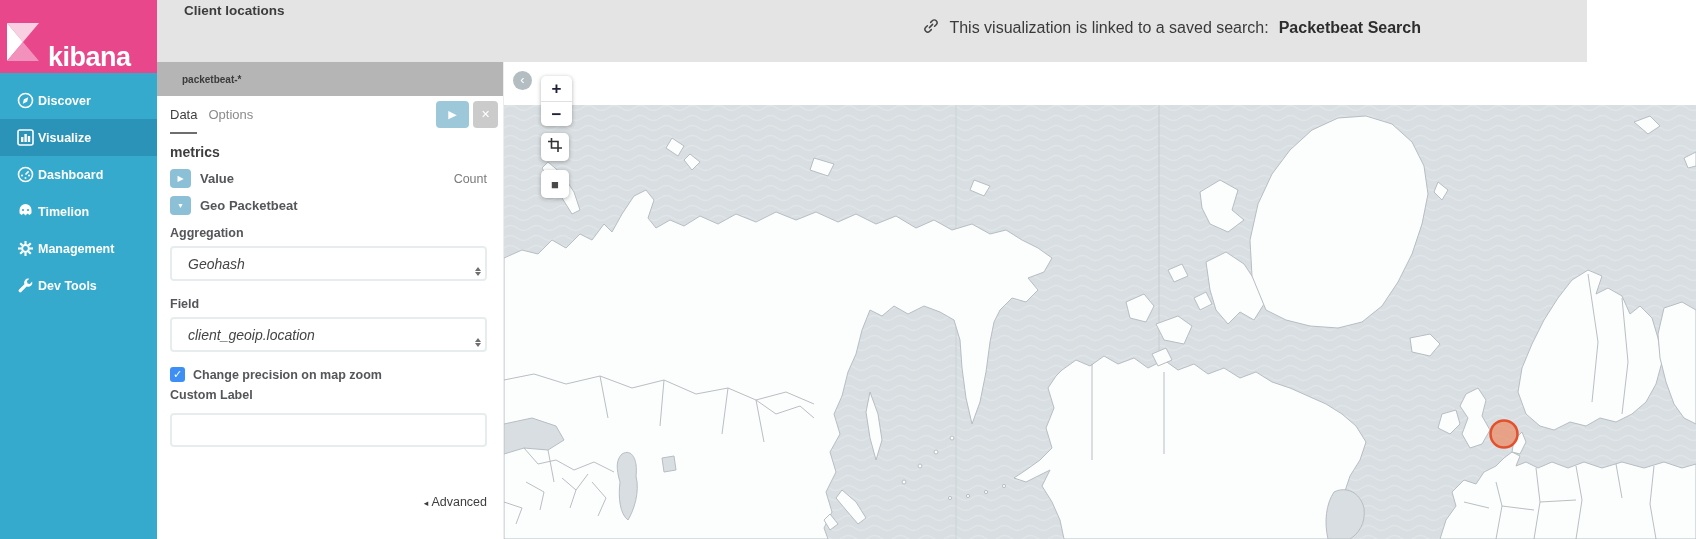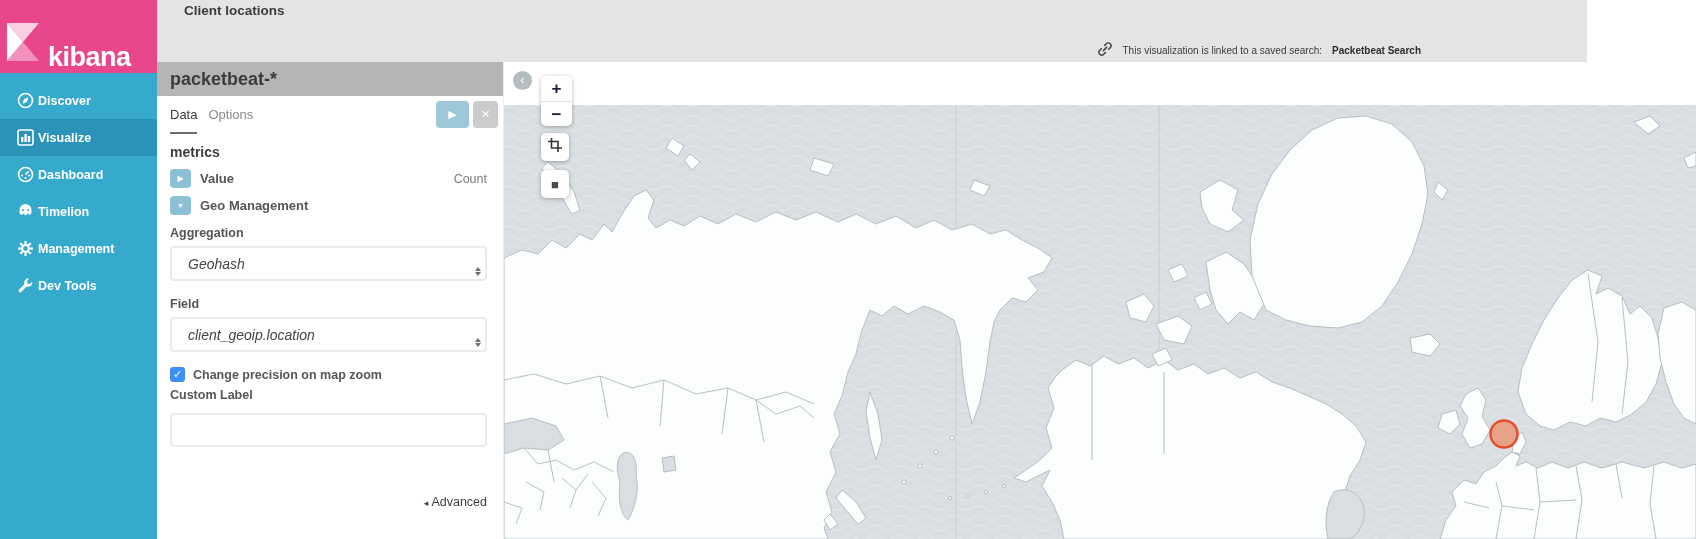--- a/index.html
+++ b/index.html
@@ -12,29 +12,29 @@
   .logo-text { color:#fff; font-size:27px; font-weight:600; letter-spacing:-0.5px; margin-left:2px; }
   .nav-list { padding-top:9px; }
   .nav-item { height:37px; display:flex; align-items:center; padding-left:16px; gap:4px;
     color:#fff; font-size:12.5px; font-weight:600; cursor:pointer; }
   .nav-item.active { background:#2a93b7; }
   .nav-icon { width:18px; height:18px; flex:0 0 18px; display:flex; align-items:center; justify-content:center; }
 
   
   .header { position:absolute; left:157px; top:0; width:1430px; height:62px; background:#e4e4e4; }
   .header-title { position:absolute; left:27px; top:3px; font-size:13.5px; font-weight:bold; color:#3c3c3c; }
-  .notice { position:absolute; right:166px; top:41px; display:flex; align-items:center; gap:10px;
-    font-size:10px; color:#3a3a3a; }
+  .notice { position:absolute; right:166px; top:18px; display:flex; align-items:center; gap:10px;
+    font-size:16px; color:#3a3a3a; }
   .notice b { color:#2d2d2d; }
 
   
   .panel { position:absolute; left:157px; top:62px; width:347px; height:477px; background:#fff;
     border-right:1px solid #ededed; z-index:4; }
-  .index-bar { height:34px; background:#b5b5b5; display:flex; align-items:center; padding-left:13px;
-    font-weight:bold; font-size:18px; color:#3b3b3b; }
+  .index-bar { height:34px; background:#b5b5b5; display:flex; align-items:center; padding-left:25px;
+    font-weight:bold; font-size:10px; color:#3b3b3b; }
   .tabs { position:relative; height:38px; display:flex; align-items:stretch; padding-left:13px; gap:11px; }
   .tab { font-size:13px; color:#8b8b8b; display:flex; align-items:center; border-bottom:2px solid transparent; cursor:pointer; }
   .tab.active { color:#3f3f3f; border-bottom-color:#6e6e6e; }
   .apply-btn { position:absolute; right:34px; top:5px; width:33px; height:27px; background:#9cc8da;
     border-radius:4px; color:#fff; font-size:11px; display:flex; align-items:center; justify-content:center; cursor:pointer; }
   .discard-btn { position:absolute; right:5px; top:5px; width:25px; height:27px; background:#cbcbcb;
     border-radius:4px; color:#fff; font-size:11px; display:flex; align-items:center; justify-content:center; cursor:pointer; }
   .panel-body { padding:7px 16px 0 13px; }
   .section-heading { font-size:14px; font-weight:bold; color:#3e3e3e; margin:3px 0 5px; }
   .agg-row { display:flex; align-items:center; gap:9px; height:27px; }
@@ -202,21 +202,21 @@
 
     <div class="agg-row">
       <span class="toggle-btn" style="font-size:8px;">▶</span>
       <span class="agg-row-label">Value</span>
       <span class="agg-row-value">Count</span>
     </div>
 
 
     <div class="agg-row">
       <span class="toggle-btn" style="font-size:7px;">▼</span>
-      <span class="agg-row-label">Geo Management</span>
+      <span class="agg-row-label">Geo Packetbeat</span>
     </div>
 
     <div class="field-label" style="margin-top:7px;">Aggregation</div>
     <div class="select">
       <span>Geohash</span>
       <span class="stepper">
           <i class="up"></i>
           <i class="down"></i>
         </span>
     </div>

